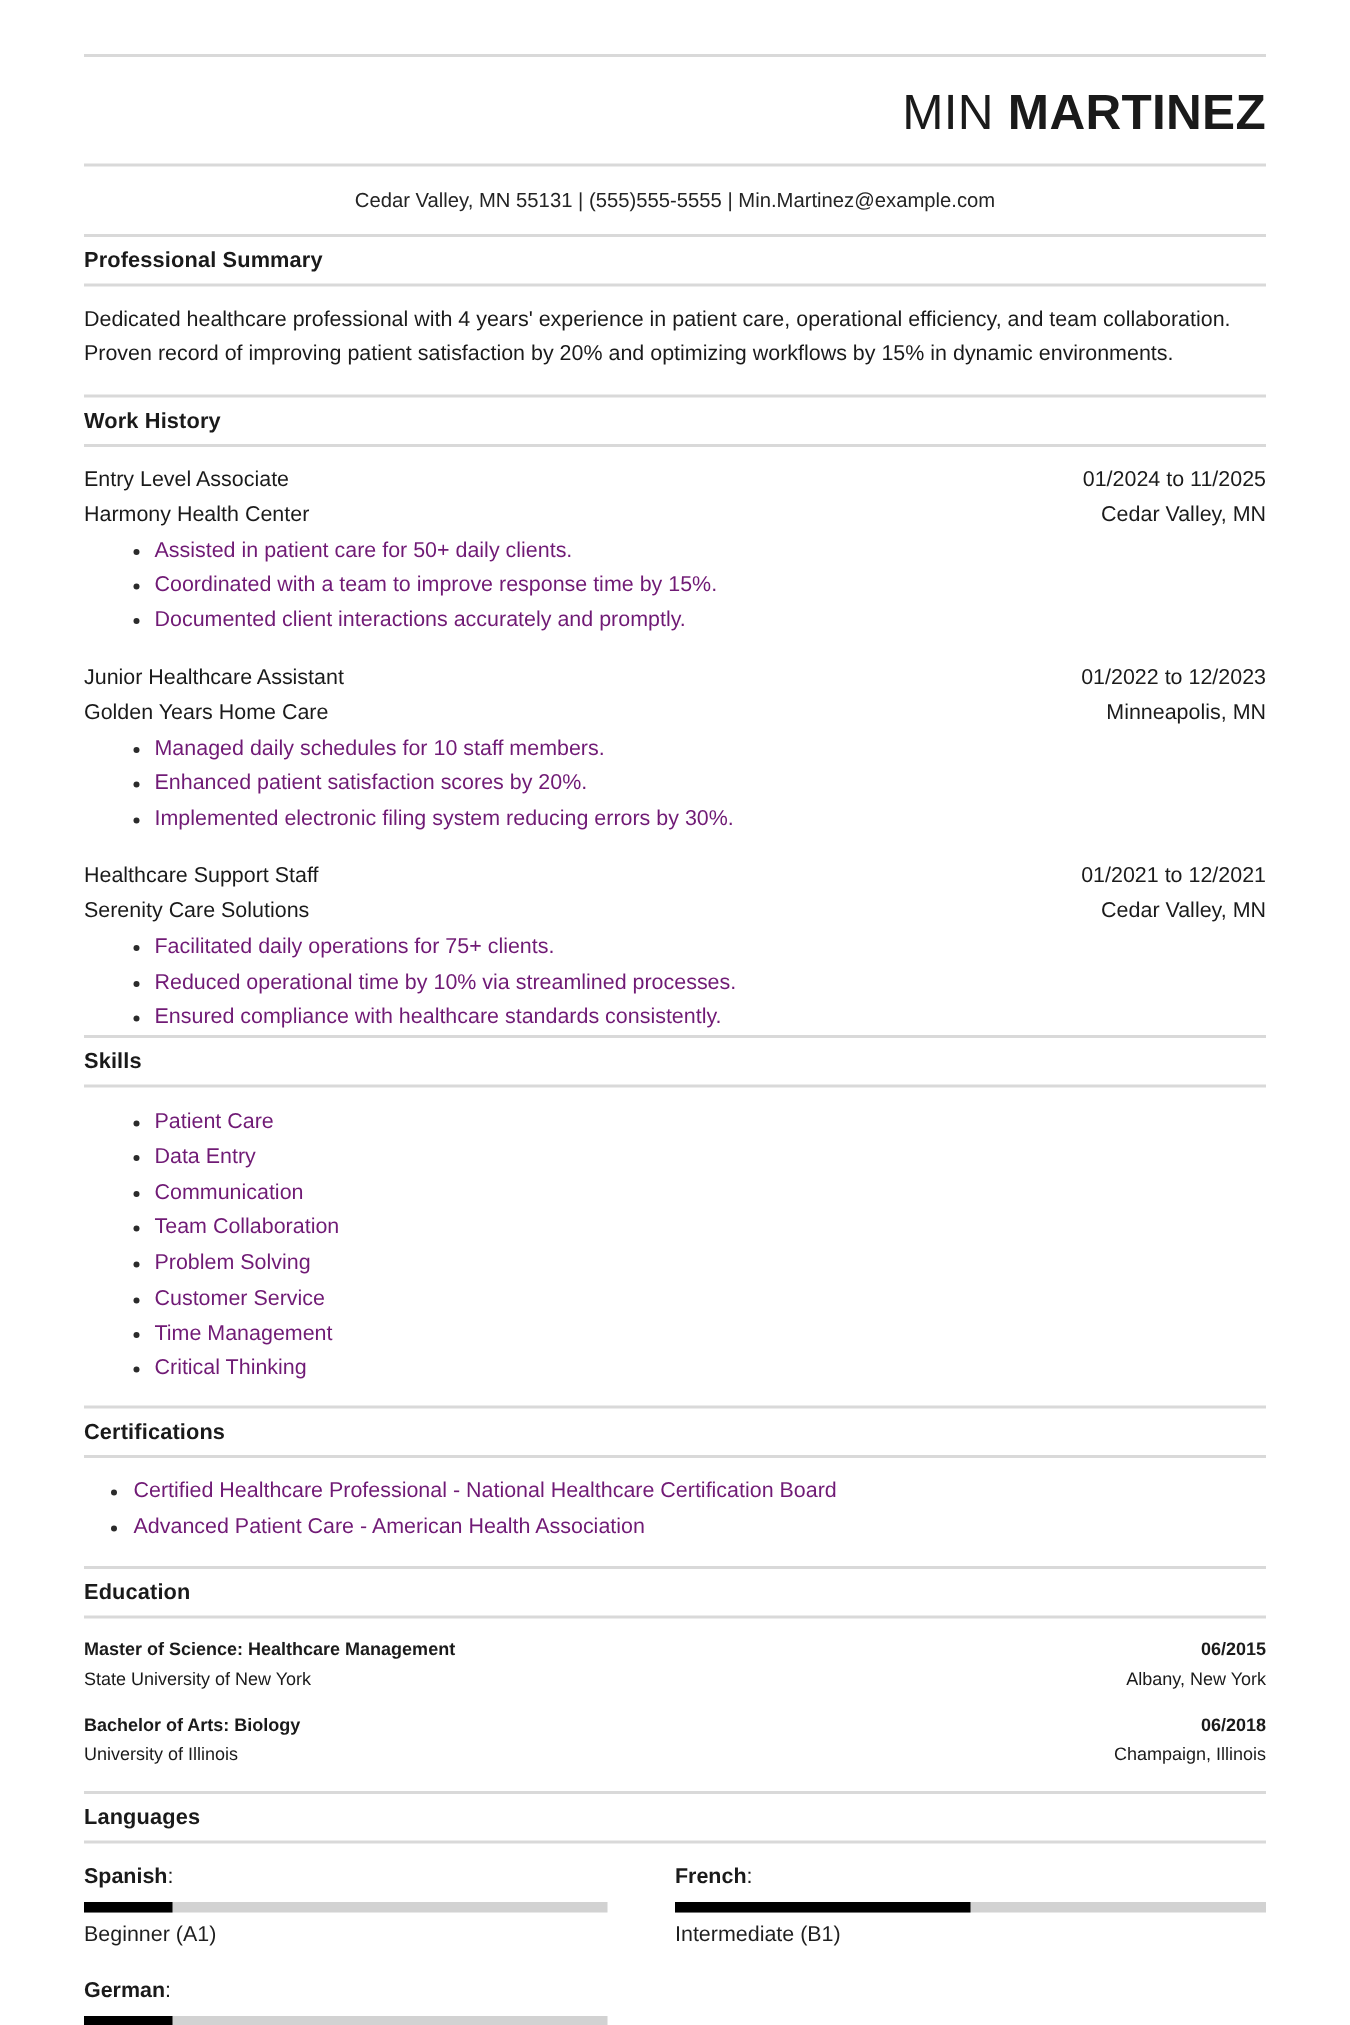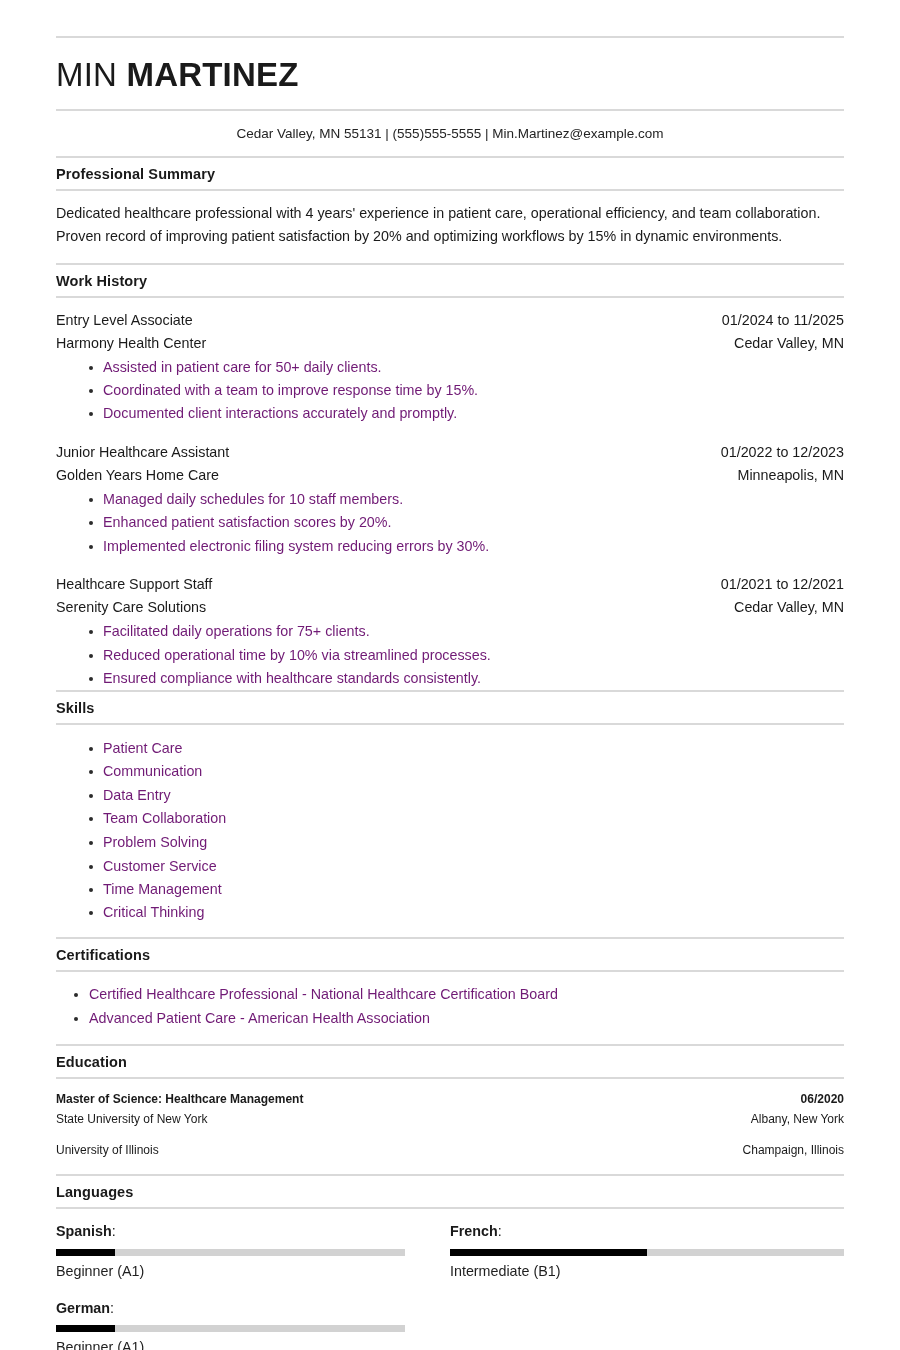--- a/index.html
+++ b/index.html
@@ -22,21 +22,21 @@
     padding: 0 56px;
   }
 
   
   .top-rule {
     height: 0;
     border-top: 2px solid #d9d9d9;
     margin-top: 36px;
   }
   .name {
-    text-align: left;
+    text-align: right;
     font-size: 33px;
     line-height: 1.0;
     letter-spacing: 0.2px;
     margin: 20px 0 18px 0;
     white-space: nowrap;
   }
   .name .first {
     font-weight: 400;
   }
   .name .last {
@@ -252,22 +252,22 @@
 
     </div>
   </div>
 
   <div class="section">
     <div class="sec-head">Skills</div>
     <div class="skills-wrap">
       <div class="skills-col">
         <ul class="bullets">
           <li>Patient Care</li>
+          <li>Data Entry</li>
           <li>Communication</li>
-          <li>Data Entry</li>
           <li>Team Collaboration</li>
         </ul>
       </div>
       <div class="skills-col">
         <ul class="bullets">
           <li>Problem Solving</li>
           <li>Customer Service</li>
           <li>Time Management</li>
           <li>Critical Thinking</li>
         </ul>
@@ -285,29 +285,33 @@
     </div>
   </div>
 
   <div class="section">
     <div class="sec-head">Education</div>
     <div class="edu">
 
       <div class="edu-entry">
         <div class="edu-row bold">
           <span class="left">Master of Science: Healthcare Management</span>
-          <span class="right">06/2020</span>
+          <span class="right">06/2015</span>
         </div>
         <div class="edu-row">
           <span class="left">State University of New York</span>
           <span class="right">Albany, New York</span>
         </div>
       </div>
 
       <div class="edu-entry">
+        <div class="edu-row bold">
+          <span class="left">Bachelor of Arts: Biology</span>
+          <span class="right">06/2018</span>
+        </div>
         <div class="edu-row">
           <span class="left">University of Illinois</span>
           <span class="right">Champaign, Illinois</span>
         </div>
       </div>
 
     </div>
   </div>
 
   <div class="section">

